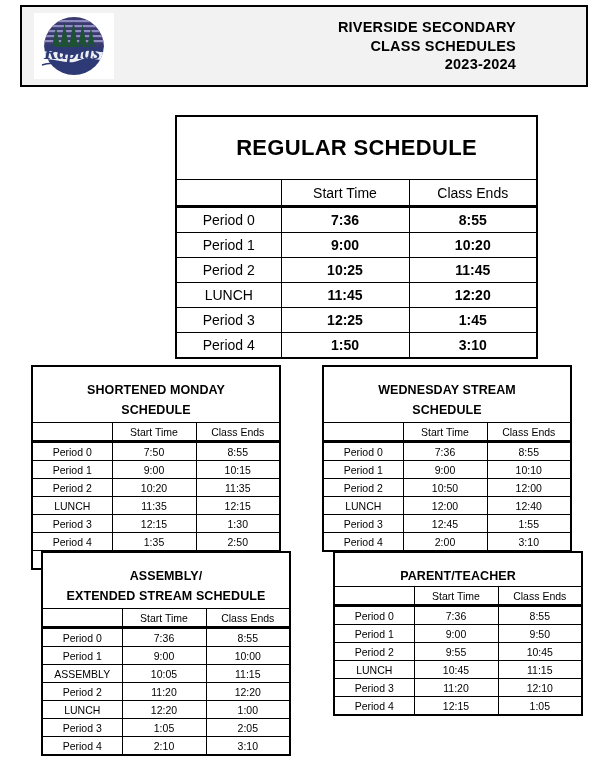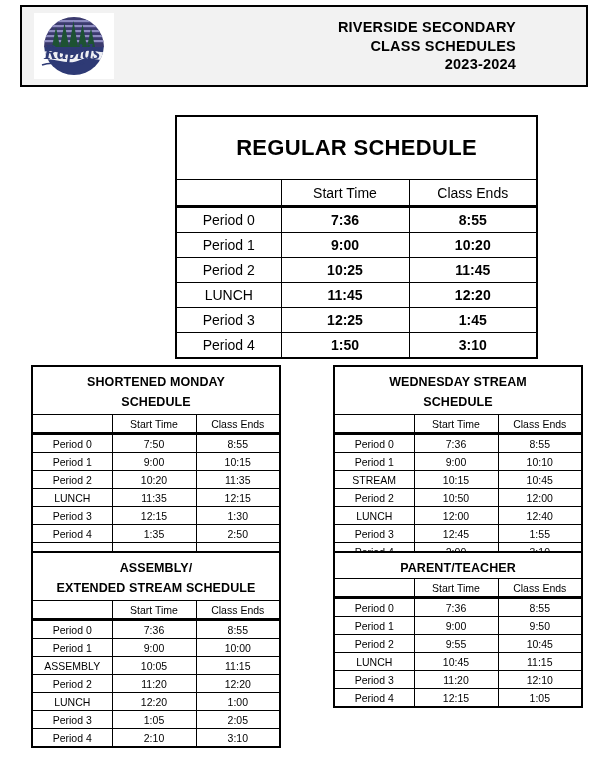--- a/index.html
+++ b/index.html
@@ -99,37 +99,37 @@
   }
   table.regular td.time {
     height: 24px;
     font-size: 14px;
     font-weight: bold;
   }
 
   
   .mini-wrap { position: absolute; }
   .mini-wrap.pos-tl { left: 31px;  top: 365px; }
-  .mini-wrap.pos-tr { left: 333px; top: 365px; }
-  .mini-wrap.pos-bl { left: 31px;  top: 551px; }
+  .mini-wrap.pos-tr { left: 322px; top: 365px; }
+  .mini-wrap.pos-bl { left: 41px;  top: 551px; }
   .mini-wrap.pos-br { left: 333px; top: 551px; }
 
   table.mini {
     width: 248px;
     border: 2px solid #000000;
   }
   table.mini .title-cell {
     font-size: 12.5px;
     font-weight: bold;
     height: 20px;
     border: none;
     letter-spacing: 0.1px;
     padding: 0 2px;
   }
-  table.mini .title-cell.first { padding-top: 5px; text-align: center; }
+  table.mini .title-cell.first { padding-top: 13px; text-align: center; }
   table.mini .title-cell.last  { border-bottom: 1px solid #000000; padding-bottom: 2px; margin-top: 20px; }
   table.mini .colhead {
     height: 17px;
     font-size: 10.5px;
     border-bottom: 3px solid #000000;
   }
   table.mini td.period,
   table.mini td.time {
     height: 17px;
     font-size: 10.5px;
@@ -323,25 +323,20 @@
         <td class="period">Period 0</td>
         <td class="time">7:36</td>
         <td class="time">8:55</td>
       </tr>
       <tr>
         <td class="period">Period 1</td>
         <td class="time">9:00</td>
         <td class="time">10:10</td>
       </tr>
       <tr>
-        <td class="period">STREAM</td>
-        <td class="time">10:15</td>
-        <td class="time">10:45</td>
-      </tr>
-      <tr>
         <td class="period">Period 2</td>
         <td class="time">10:50</td>
         <td class="time">12:00</td>
       </tr>
       <tr>
         <td class="period">LUNCH</td>
         <td class="time">12:00</td>
         <td class="time">12:40</td>
       </tr>
       <tr>

